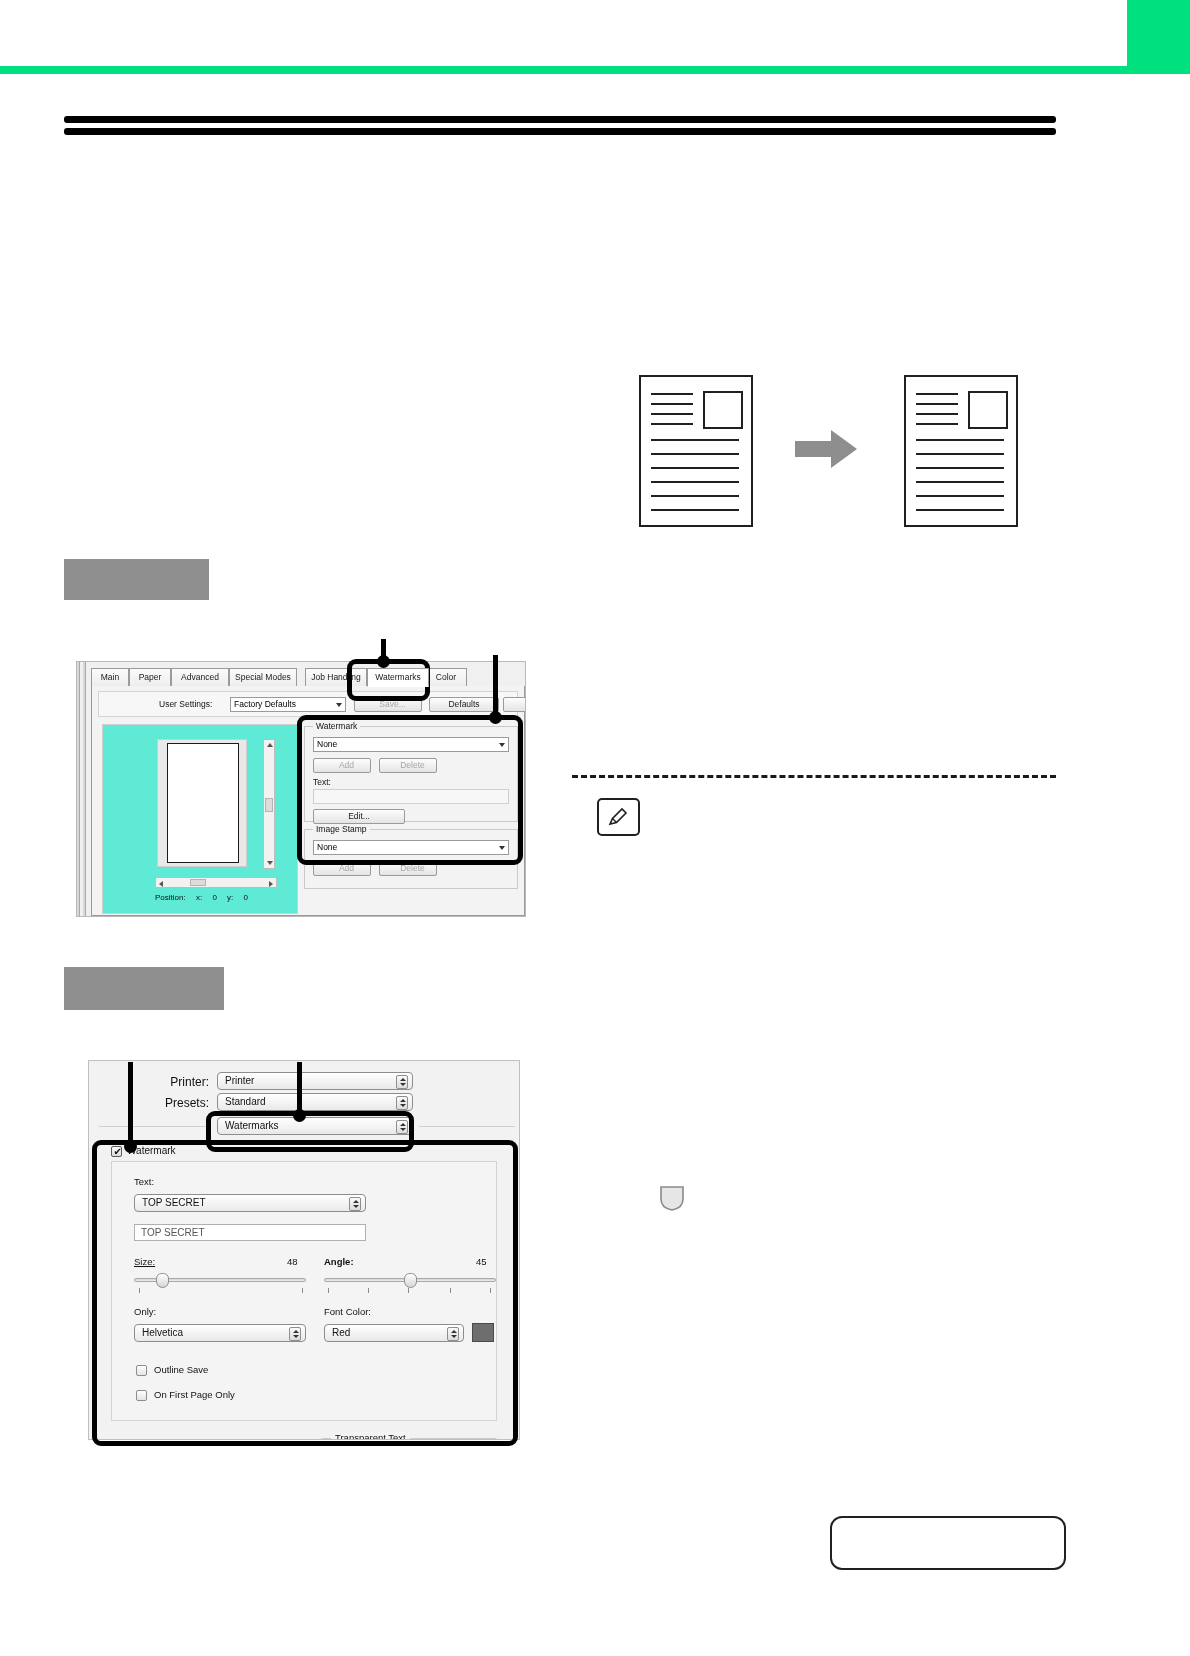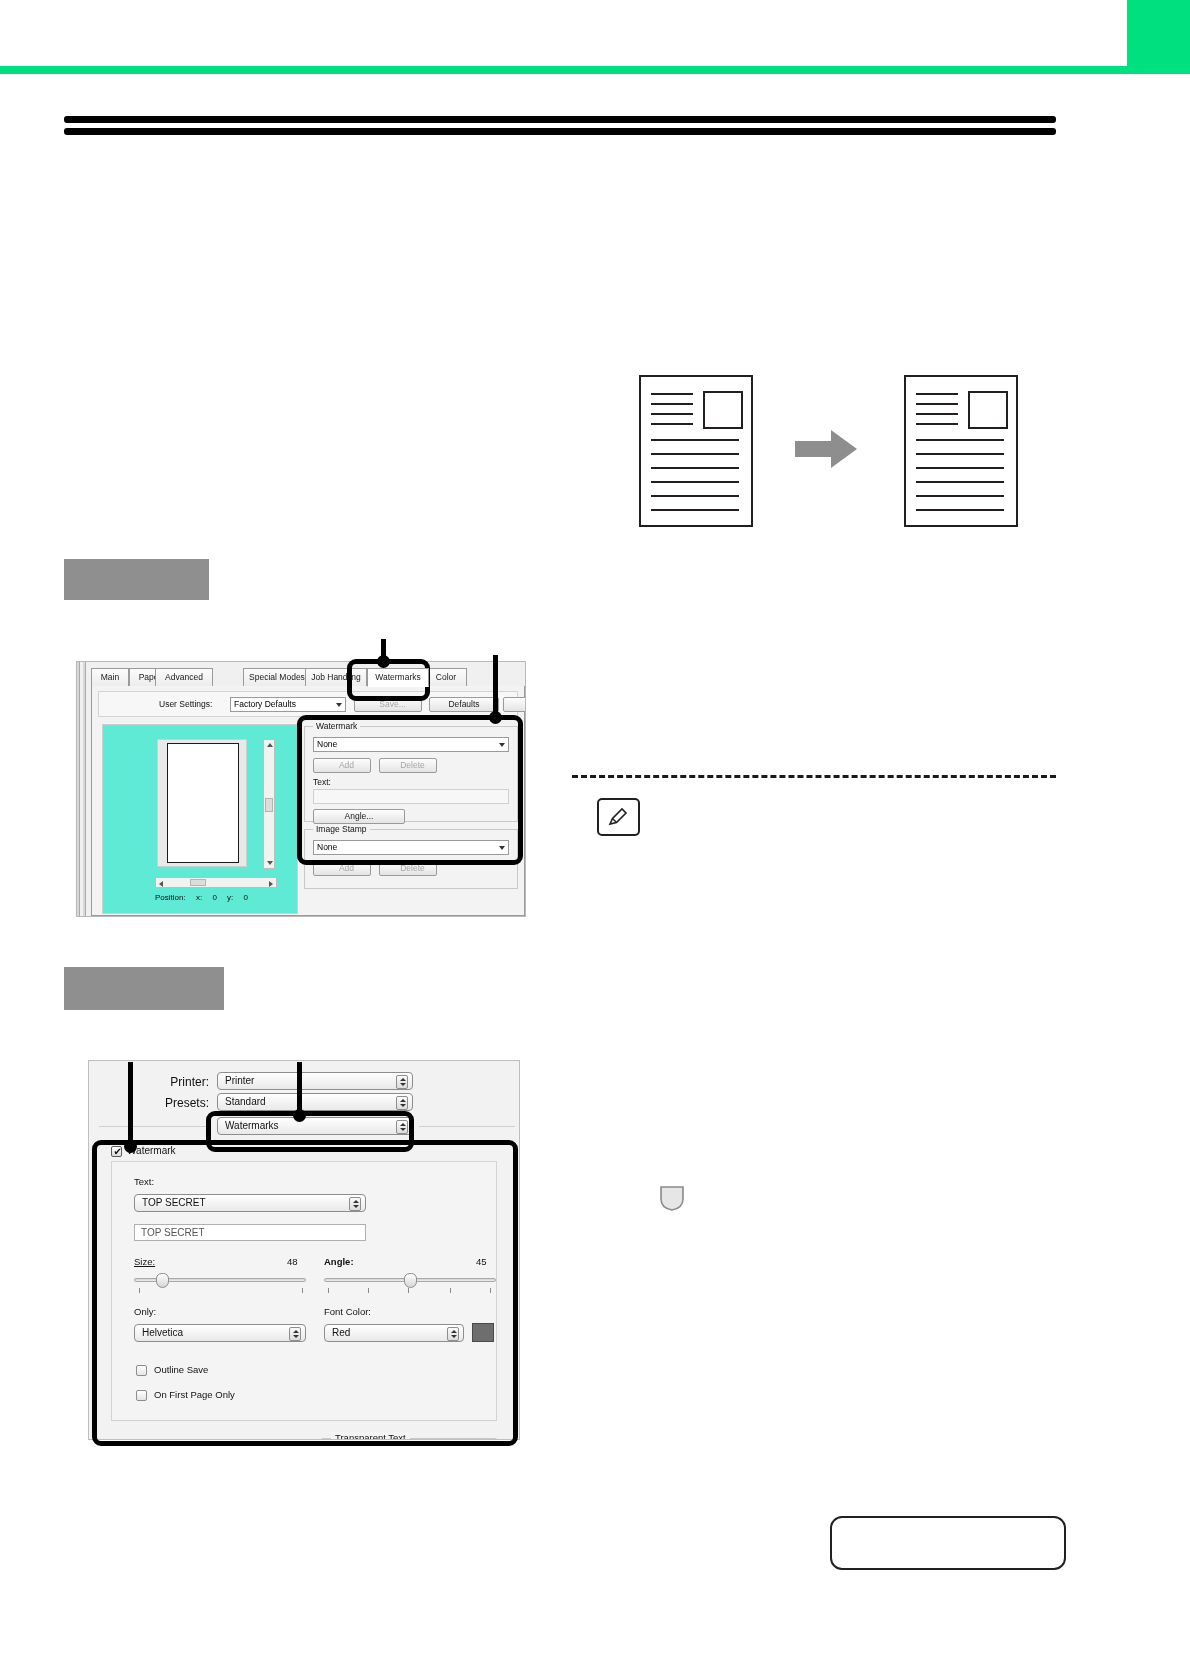--- a/index.html
+++ b/index.html
@@ -202,22 +202,22 @@
 <div class="gray-box" id="gray-box-windows"></div>
 <div class="gray-box" id="gray-box-mac"></div>
 
 <div id="win-shot">
   <div class="win-edge" id="win-edge-1"></div>
   <div class="win-edge" id="win-edge-2"></div>
 
   <div id="win-tabstrip">
     <div class="win-tab" style="left:0;width:38px;">Main</div>
     <div class="win-tab" style="left:38px;width:42px;">Paper</div>
-    <div class="win-tab" style="left:64px;width:58px;">Advanced</div>
-    <div class="win-tab" style="left:152px;width:68px;">Special Modes</div>
+    <div class="win-tab" style="left:80px;width:58px;">Advanced</div>
+    <div class="win-tab" style="left:138px;width:68px;">Special Modes</div>
     <div class="win-tab" style="left:214px;width:62px;overflow:hidden;">Job Handling</div>
     <div class="win-tab active" style="left:276px;width:62px;">Watermarks</div>
     <div class="win-tab" style="left:334px;width:42px;overflow:hidden;">Color</div>
   </div>
 
   <div id="win-panel">
 
     <div id="win-usersettings">
       <div id="win-us-label">User Settings:</div>
       <div id="win-us-combo">
@@ -254,21 +254,21 @@
     <div id="win-wm-group">
       <span class="win-legend">Watermark</span>
       <div id="win-wm-combo">
         <span>None</span>
         <span class="combo-arrow"></span>
       </div>
       <div class="win-btn disabled" id="win-add-btn">Add</div>
       <div class="win-btn disabled" id="win-delete-btn">Delete</div>
       <div id="win-text-label">Text:</div>
       <div id="win-text-input"></div>
-      <div class="win-btn" id="win-edit-btn">Angle...</div>
+      <div class="win-btn" id="win-edit-btn">Edit...</div>
     </div>
 
     <div id="win-is-group">
       <span class="win-legend">Image Stamp</span>
       <div id="win-is-combo">
         <span>None</span>
         <span class="combo-arrow"></span>
       </div>
       <div class="win-btn disabled" id="win-is-add">Add</div>
       <div class="win-btn disabled" id="win-is-del">Delete</div>

